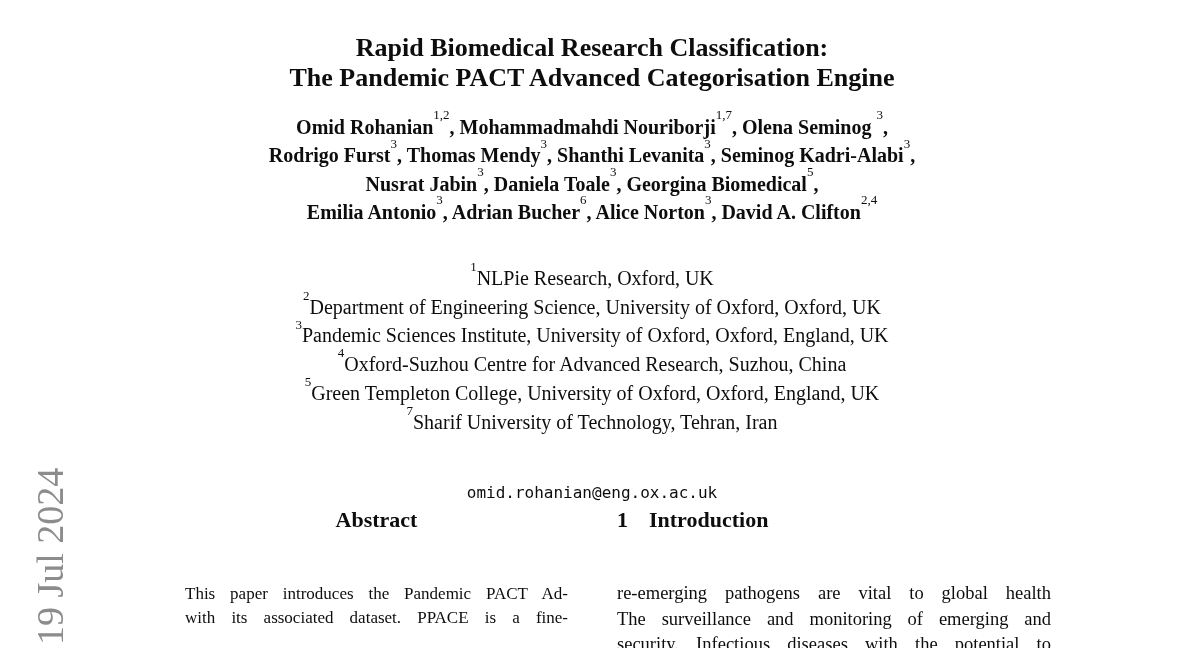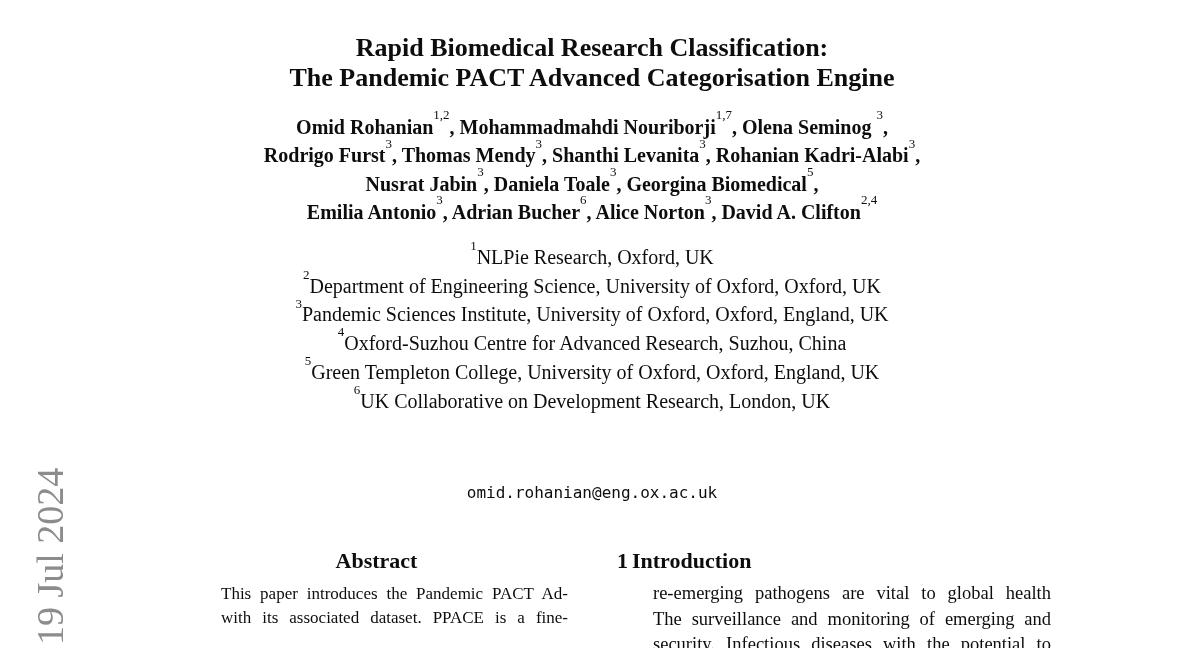--- a/index.html
+++ b/index.html
@@ -20,66 +20,66 @@
     font-size:38px;
     line-height:1;
     white-space:nowrap;
     color:#8c8c8c;
     font-family:"Liberation Serif", serif;
   }
   
   .center-band{position:absolute;left:0;width:1184px;text-align:center;}
   #title{top:33px;font-size:26px;line-height:30px;font-weight:bold;}
   #authors{top:113px;font-size:20px;line-height:28.3px;font-weight:bold;}
-  #affiliations{top:243px;font-size:20px;line-height:28.7px;font-weight:normal;}
+  #affiliations{top:264px;font-size:20px;line-height:28.7px;font-weight:normal;}
   #email-line{top:481px;font-family:"DejaVu Sans Mono", monospace;font-size:16px;line-height:24px;letter-spacing:0;}
   sup.s{
     font-size:13px;
     font-weight:normal;
     position:relative;
     top:-7px;
     line-height:0;
   }
   #affiliations sup.s{top:-6px;}
   
-  .col-heading{position:absolute;top:549px;font-size:22px;line-height:24px;font-weight:bold;}
+  .col-heading{position:absolute;top:508px;font-size:22px;line-height:24px;font-weight:bold;}
   #abstract-heading{left:185px;width:383px;text-align:center;}
   #intro-heading{left:617px;width:434px;text-align:left;}
-  #intro-heading .sec-title{margin-left:4px;}
+  #intro-heading .sec-title{margin-left:21px;}
   .col-body{position:absolute;text-align:justify;}
-  .col-body .line{text-align:justify;text-align-last:justify;overflow:hidden;margin-left:36px;}
+  .col-body .line{text-align:justify;text-align-last:justify;overflow:hidden;}
   #abstract-body{left:185px;width:383px;top:582px;font-size:17px;line-height:24px;}
   #intro-body{left:617px;width:434px;top:581px;font-size:18.5px;line-height:25.5px;}
 </style>
 </head>
 <body>
 
 <div id="page">
 
   <div id="arxiv-stamp">19 Jul 2024</div>
 
   <div id="title" class="center-band">
     <div>Rapid Biomedical Research Classification:</div>
     <div>The Pandemic PACT Advanced Categorisation Engine</div>
   </div>
 
   <div id="authors" class="center-band">
       <div><span>Omid Rohanian</span><sup class="s">1,2</sup><span>, </span><span>Mohammadmahdi Nouriborji</span><sup class="s">1,7</sup><span>, </span><span>Olena Seminog </span><sup class="s">3</sup><span>,</span></div>
-      <div><span>Rodrigo Furst</span><sup class="s">3</sup><span>, </span><span>Thomas Mendy</span><sup class="s">3</sup><span>, </span><span>Shanthi Levanita</span><sup class="s">3</sup><span>, </span><span>Rohanian Kadri-Alabi</span><sup class="s">3</sup><span>,</span></div>
+      <div><span>Rodrigo Furst</span><sup class="s">3</sup><span>, </span><span>Thomas Mendy</span><sup class="s">3</sup><span>, </span><span>Shanthi Levanita</span><sup class="s">3</sup><span>, </span><span>Seminog Kadri-Alabi</span><sup class="s">3</sup><span>,</span></div>
       <div><span>Nusrat Jabin</span><sup class="s">3</sup><span>, </span><span>Daniela Toale</span><sup class="s">3</sup><span>, </span><span>Georgina Biomedical</span><sup class="s">5</sup><span>,</span></div>
       <div><span>Emilia Antonio</span><sup class="s">3</sup><span>, </span><span>Adrian Bucher</span><sup class="s">6</sup><span>, </span><span>Alice Norton</span><sup class="s">3</sup><span>, </span><span>David A. Clifton</span><sup class="s">2,4</sup></div>
     </div>
 
   <div id="affiliations" class="center-band">
       <div><sup class="s">1</sup><span>NLPie Research, Oxford, UK</span></div>
       <div><sup class="s">2</sup><span>Department of Engineering Science, University of Oxford, Oxford, UK</span></div>
       <div><sup class="s">3</sup><span>Pandemic Sciences Institute, University of Oxford, Oxford, England, UK</span></div>
       <div><sup class="s">4</sup><span>Oxford-Suzhou Centre for Advanced Research, Suzhou, China</span></div>
       <div><sup class="s">5</sup><span>Green Templeton College, University of Oxford, Oxford, England, UK</span></div>
-      <div><sup class="s">6</sup><span>UK Collaborative on Development Research, London, UK</span></div>
+      <div><sup class="s">7</sup><span>Sharif University of Technology, Tehran, Iran</span></div>
     </div>
 
   <div id="email-line" class="center-band">
     <span>omid.rohanian@eng.ox.ac.uk</span>
   </div>
 
   <div id="abstract-heading" class="col-heading">
     <span>Abstract</span>
   </div>
 

